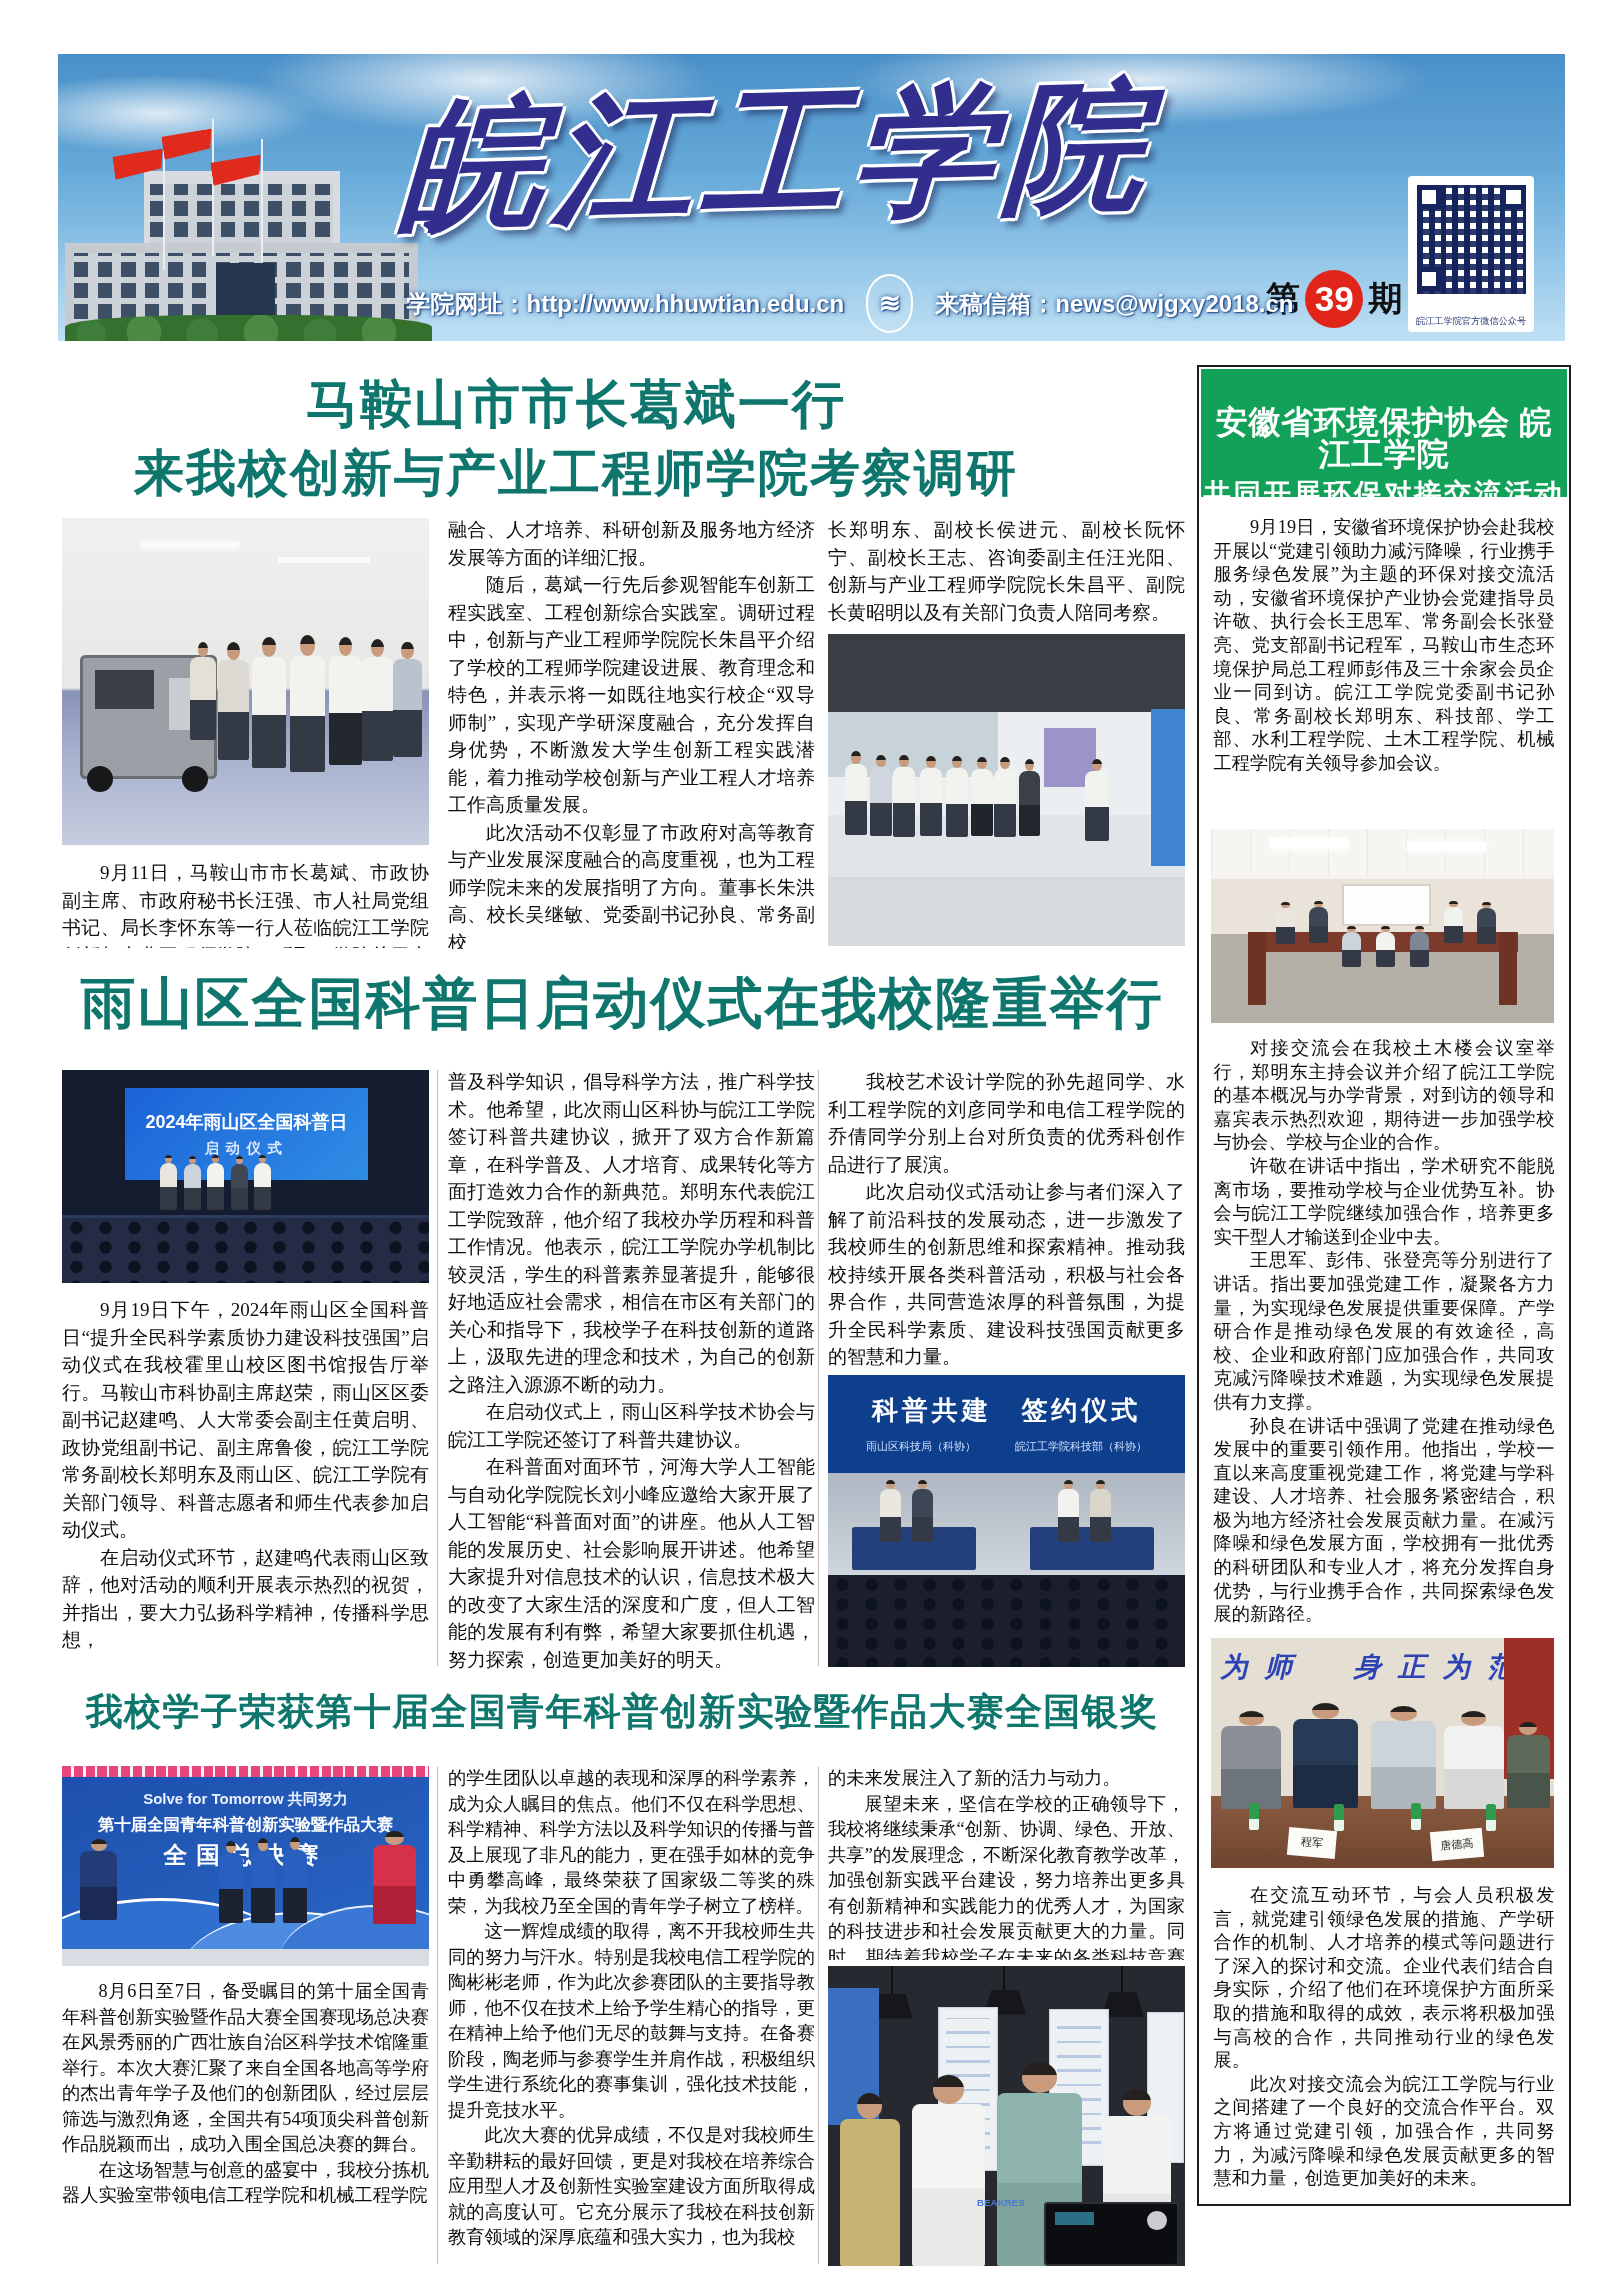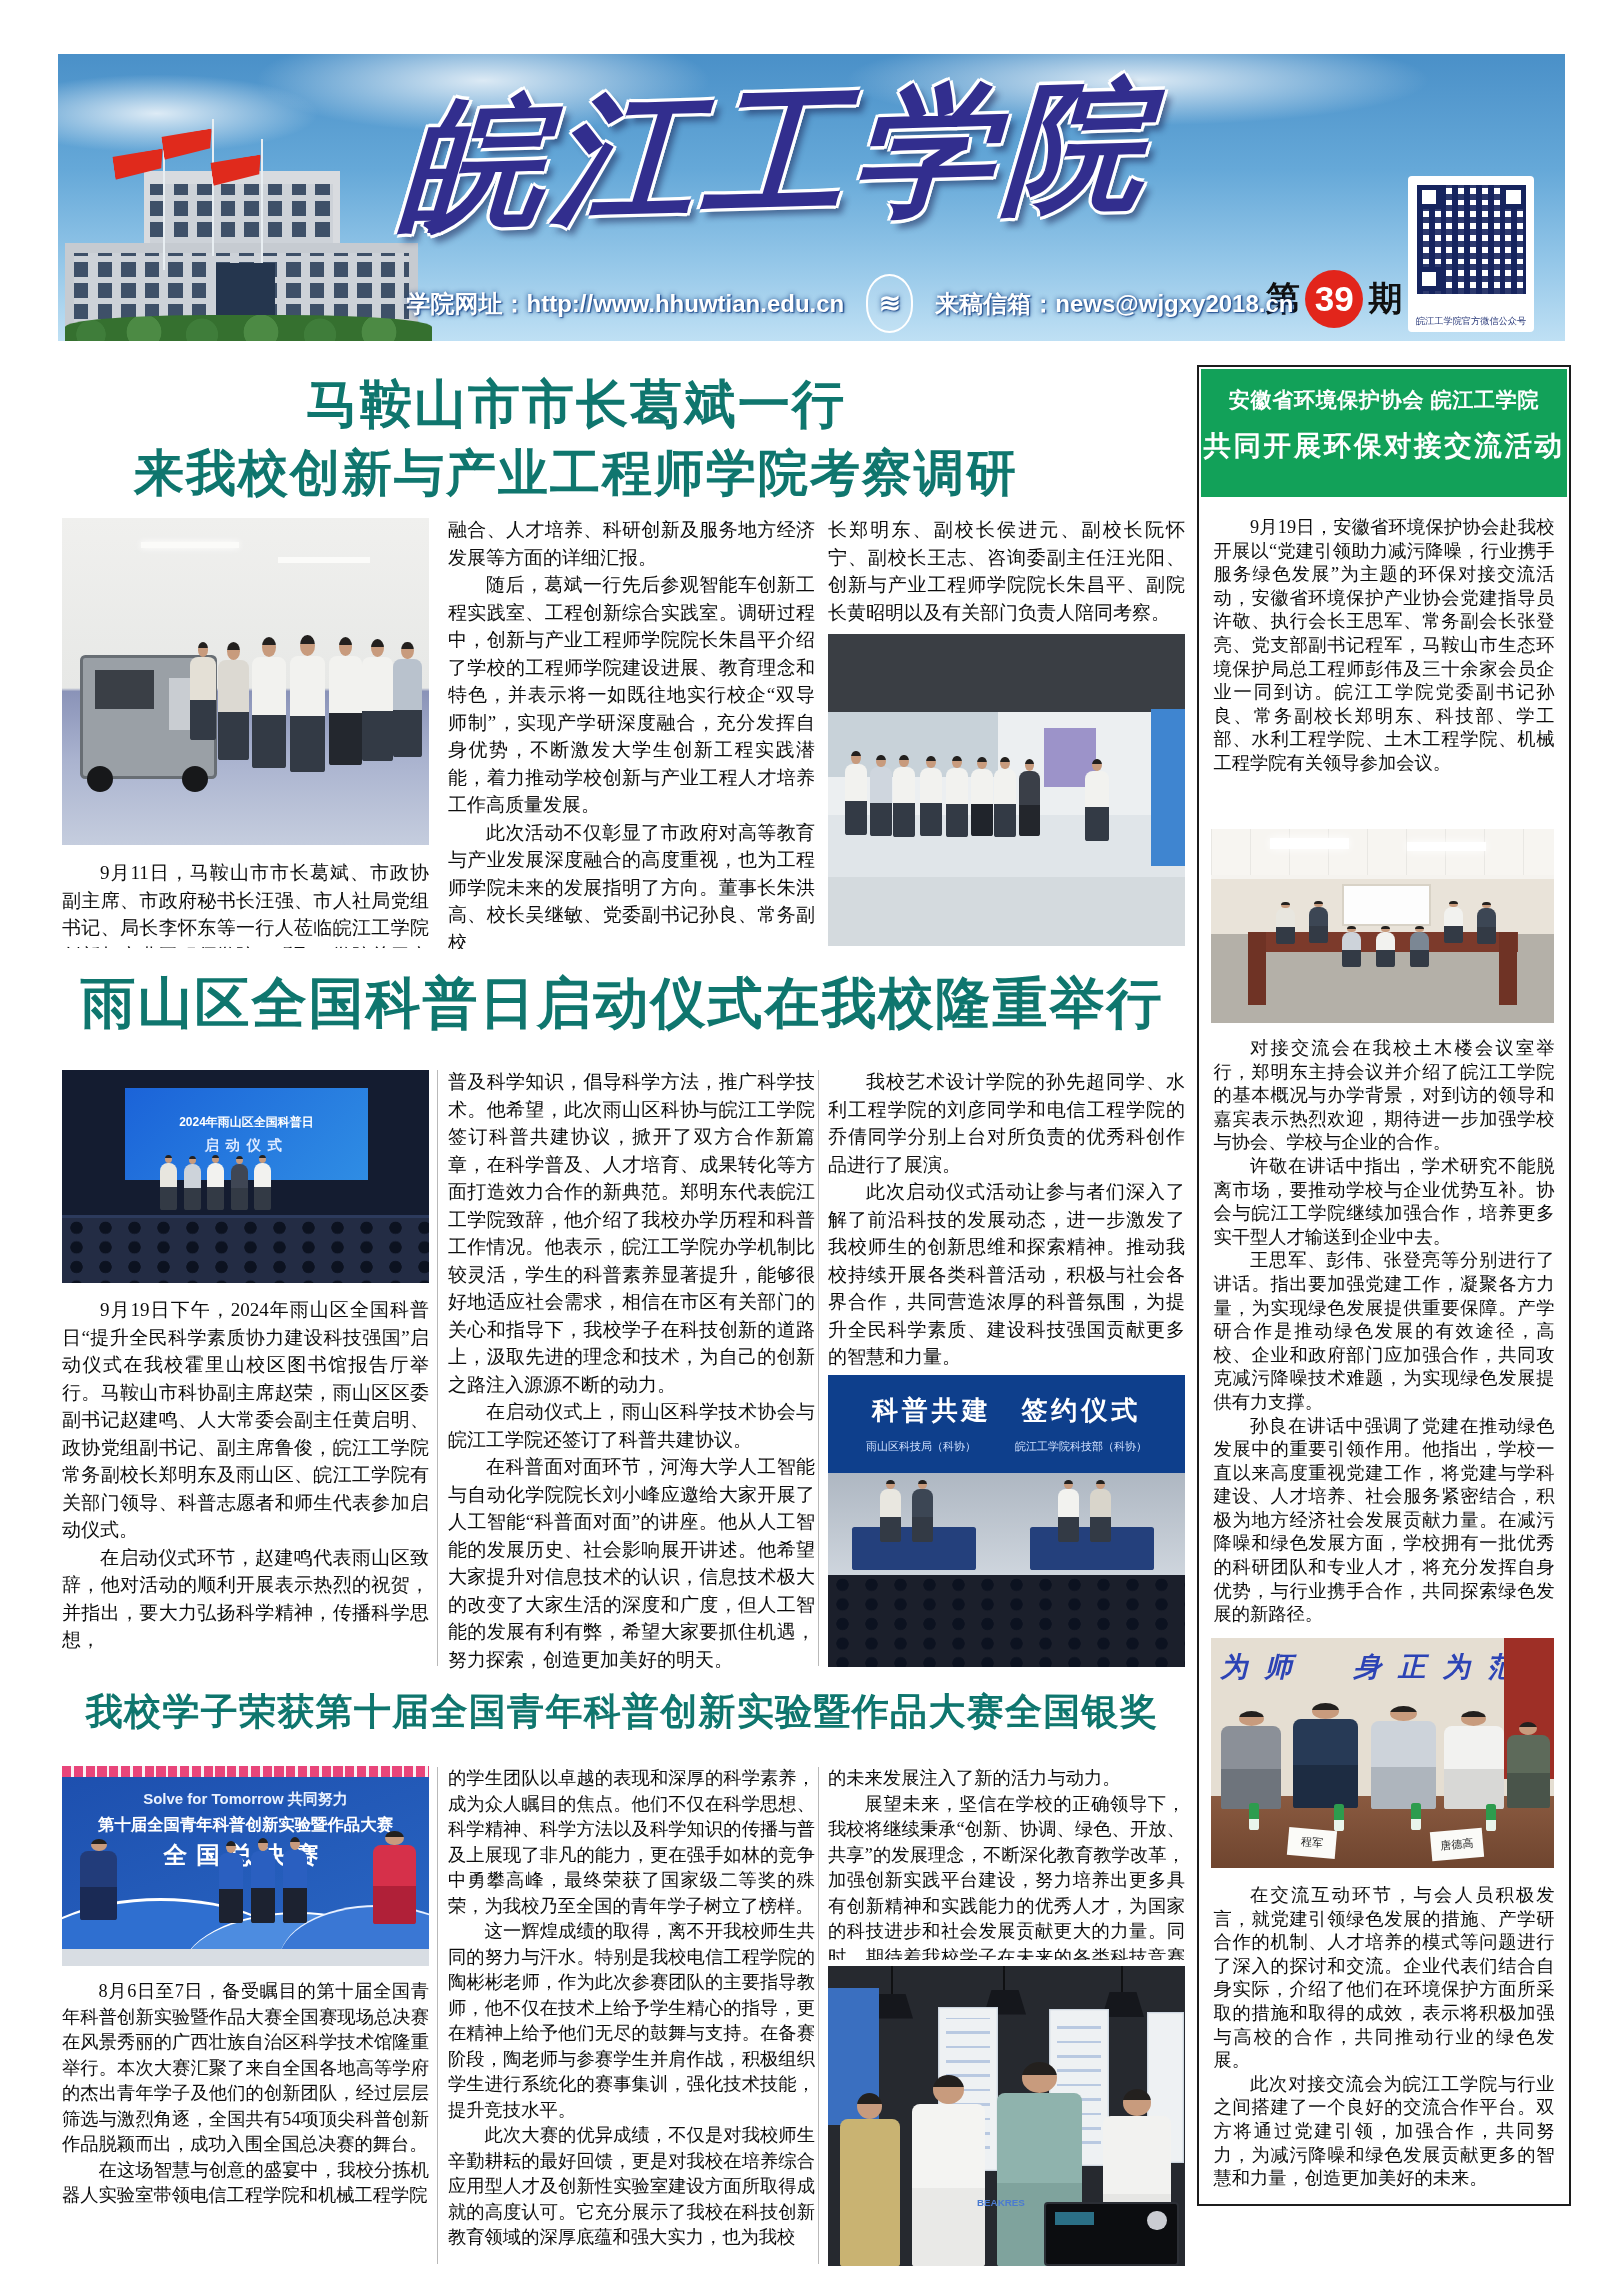--- a/index.html
+++ b/index.html
@@ -53,21 +53,21 @@
   .pp{position:absolute;}
   .pp::before{content:"";display:block;width:42%;height:15%;margin:0 auto;border-radius:50%;
       background:linear-gradient(180deg,#23201e 0 42%,#c89b7d 42%);}
   .pp::after{content:"";display:block;width:100%;height:85%;border-radius:7.9px 7.9px 2.6px 2.6px;
       background:linear-gradient(180deg,var(--s,#f2f2ef) 0 52%,var(--p,#333a45) 52%);}
   .dots{background-image:radial-gradient(circle,#0c1220 5.9px,transparent 6.5px);background-size:29px 19.6px;}
   
   .sb{position:absolute;left:1197px;top:365px;width:370px;height:1837px;border:2px solid #1c1c1c;background:#fff;}
   .sb-green{position:absolute;left:2px;top:2px;right:2px;height:128px;background:#12a159;color:#fff;
       text-align:center;font-family:"Liberation Sans",sans-serif;font-weight:900;}
-  .sbg1{font-size:21px;line-height:44px;padding-top:9px;letter-spacing:0.7px;}
+  .sbg1{font-size:32px;line-height:32px;padding-top:37px;letter-spacing:0.7px;}
   .sbg2{font-size:27.5px;line-height:48px;letter-spacing:2.6px;}
   .sbp{position:absolute;left:14.4px;right:14.4px;}
   .banner-blue{position:absolute;left:0;top:0;right:0;background:#0e3f8c;color:#fff;text-align:center;
       font-family:"Liberation Sans",sans-serif;}
 </style>
 </head>
 <body>
 
 <div class="page">
 
@@ -172,21 +172,21 @@
   </div>
 
   <div class="hl" style="left:59px;top:967px;width:1126px;font-size:55px;">雨山区全国科普日启动仪式在我校隆重举行</div>
 
   <div class="crule" style="left:437px;top:1070px;height:596px;"></div>
   <div class="crule" style="left:818px;top:1070px;height:596px;"></div>
 
   <div class="photo" style="left:62px;top:1070px;width:367px;height:213px;background:#141c30;">
     <div class="abs" style="left:63px;top:18.3px;width:243px;height:92px;background:linear-gradient(135deg,#1b63d8,#2f8de4);
          display:flex;flex-direction:column;align-items:center;justify-content:center;gap:5.2px;">
-      <div style="color:#fff;font-family:'Liberation Sans',sans-serif;font-weight:700;font-size:12px;">2024年雨山区全国科普日</div>
+      <div style="color:#fff;font-family:'Liberation Sans',sans-serif;font-weight:700;font-size:18px;">2024年雨山区全国科普日</div>
       <div style="color:#dce9ff;font-family:'Liberation Sans',sans-serif;font-weight:700;font-size:14.4px;letter-spacing:6.5px;">启动仪式</div>
     </div>
     <div class="abs" style="left:0;bottom:63px;width:367px;height:5.2px;background:#2c3a5c;"></div>
     <div class="pp" style="left:98px;bottom:73px;width:17px;height:55px;--s:#e8e6df;"></div>
     <div class="pp" style="left:122px;bottom:73px;width:17px;height:54px;--s:#cdd3da;"></div>
     <div class="pp" style="left:145px;bottom:73px;width:17px;height:55px;"></div>
     <div class="pp" style="left:169px;bottom:73px;width:17px;height:54px;--s:#3f4654;"></div>
     <div class="pp" style="left:192px;bottom:73px;width:17px;height:55px;"></div>
     <div class="abs dots" style="left:0;bottom:0;width:367px;height:65px;background-color:#232c44;"></div>
   </div>

